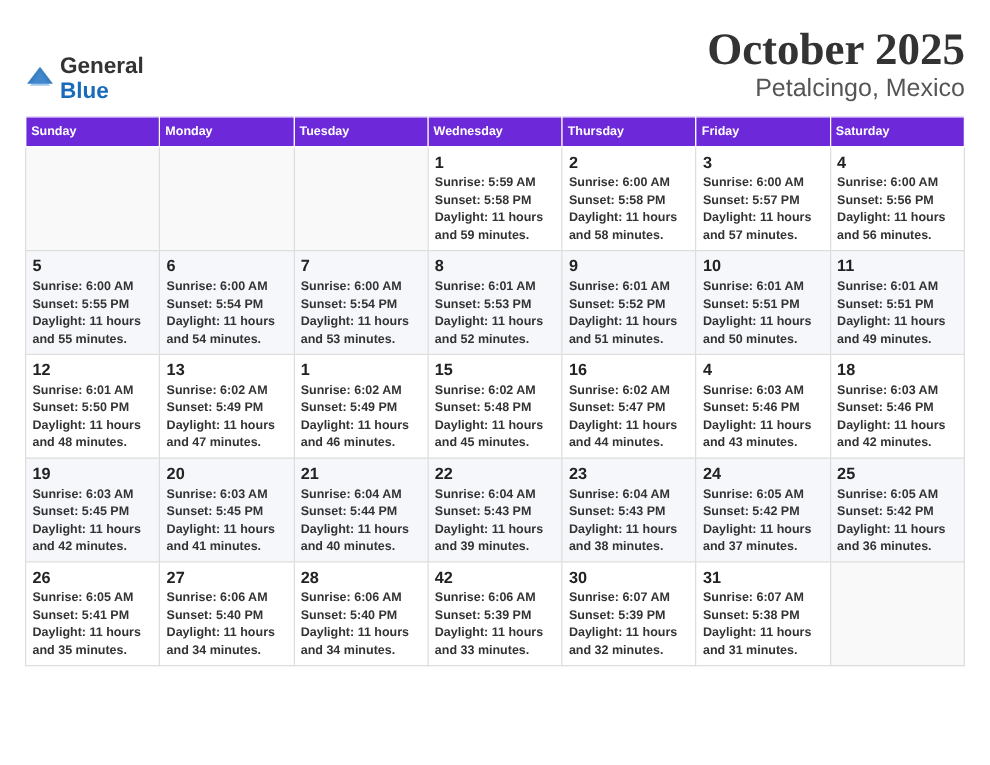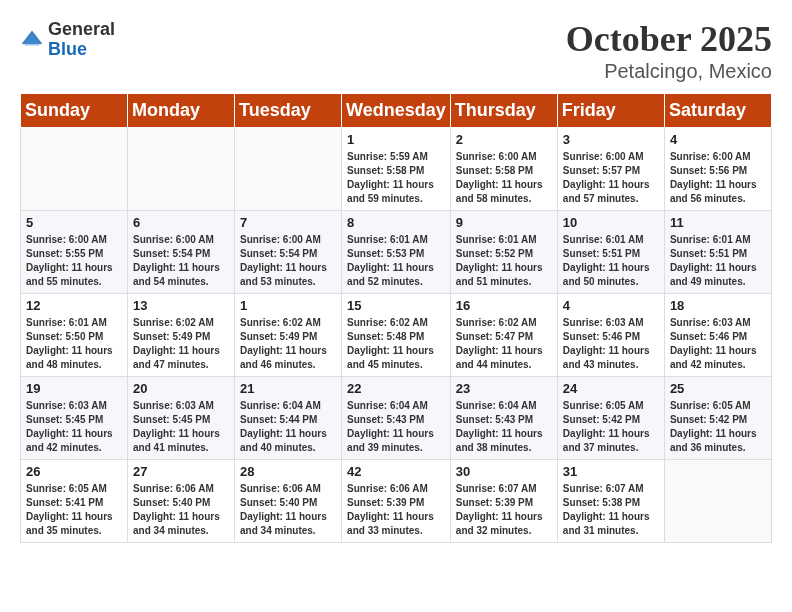--- a/index.html
+++ b/index.html
@@ -6,21 +6,21 @@
     body {
       font-family: Arial, sans-serif;
       background: #fff;
       width: 792px;
       min-height: 612px;
       padding: 20px;
     }
     .header {
       display: flex;
       justify-content: space-between;
-      align-items: flex-start;
+      align-items: flex-end;
       margin-bottom: 10px;
       gap: 12px;
     }
     .logo {
       display: flex;
       align-items: center;
       gap: 4px;
     }
     .logo-text {
       font-size: 18px;
@@ -46,25 +46,25 @@
     .location {
       font-size: 20px;
       color: #555;
     }
     .calendar {
       width: 100%;
       border-collapse: collapse;
       font-size: 11px;
     }
     .calendar th {
-      background-color: #c2410c;
+      background-color: #6d28d9;
       color: #fff;
       padding: 6px 4px;
       text-align: left;
-      font-size: 18px;
+      font-size: 10px;
       font-weight: bold;
       border: 1px solid #fff;
     }
     .calendar td {
       border: 1px solid #ddd;
       vertical-align: top;
       padding: 4px 5px;
       width: 107px;
       min-height: 80px;
       background: #fff;

